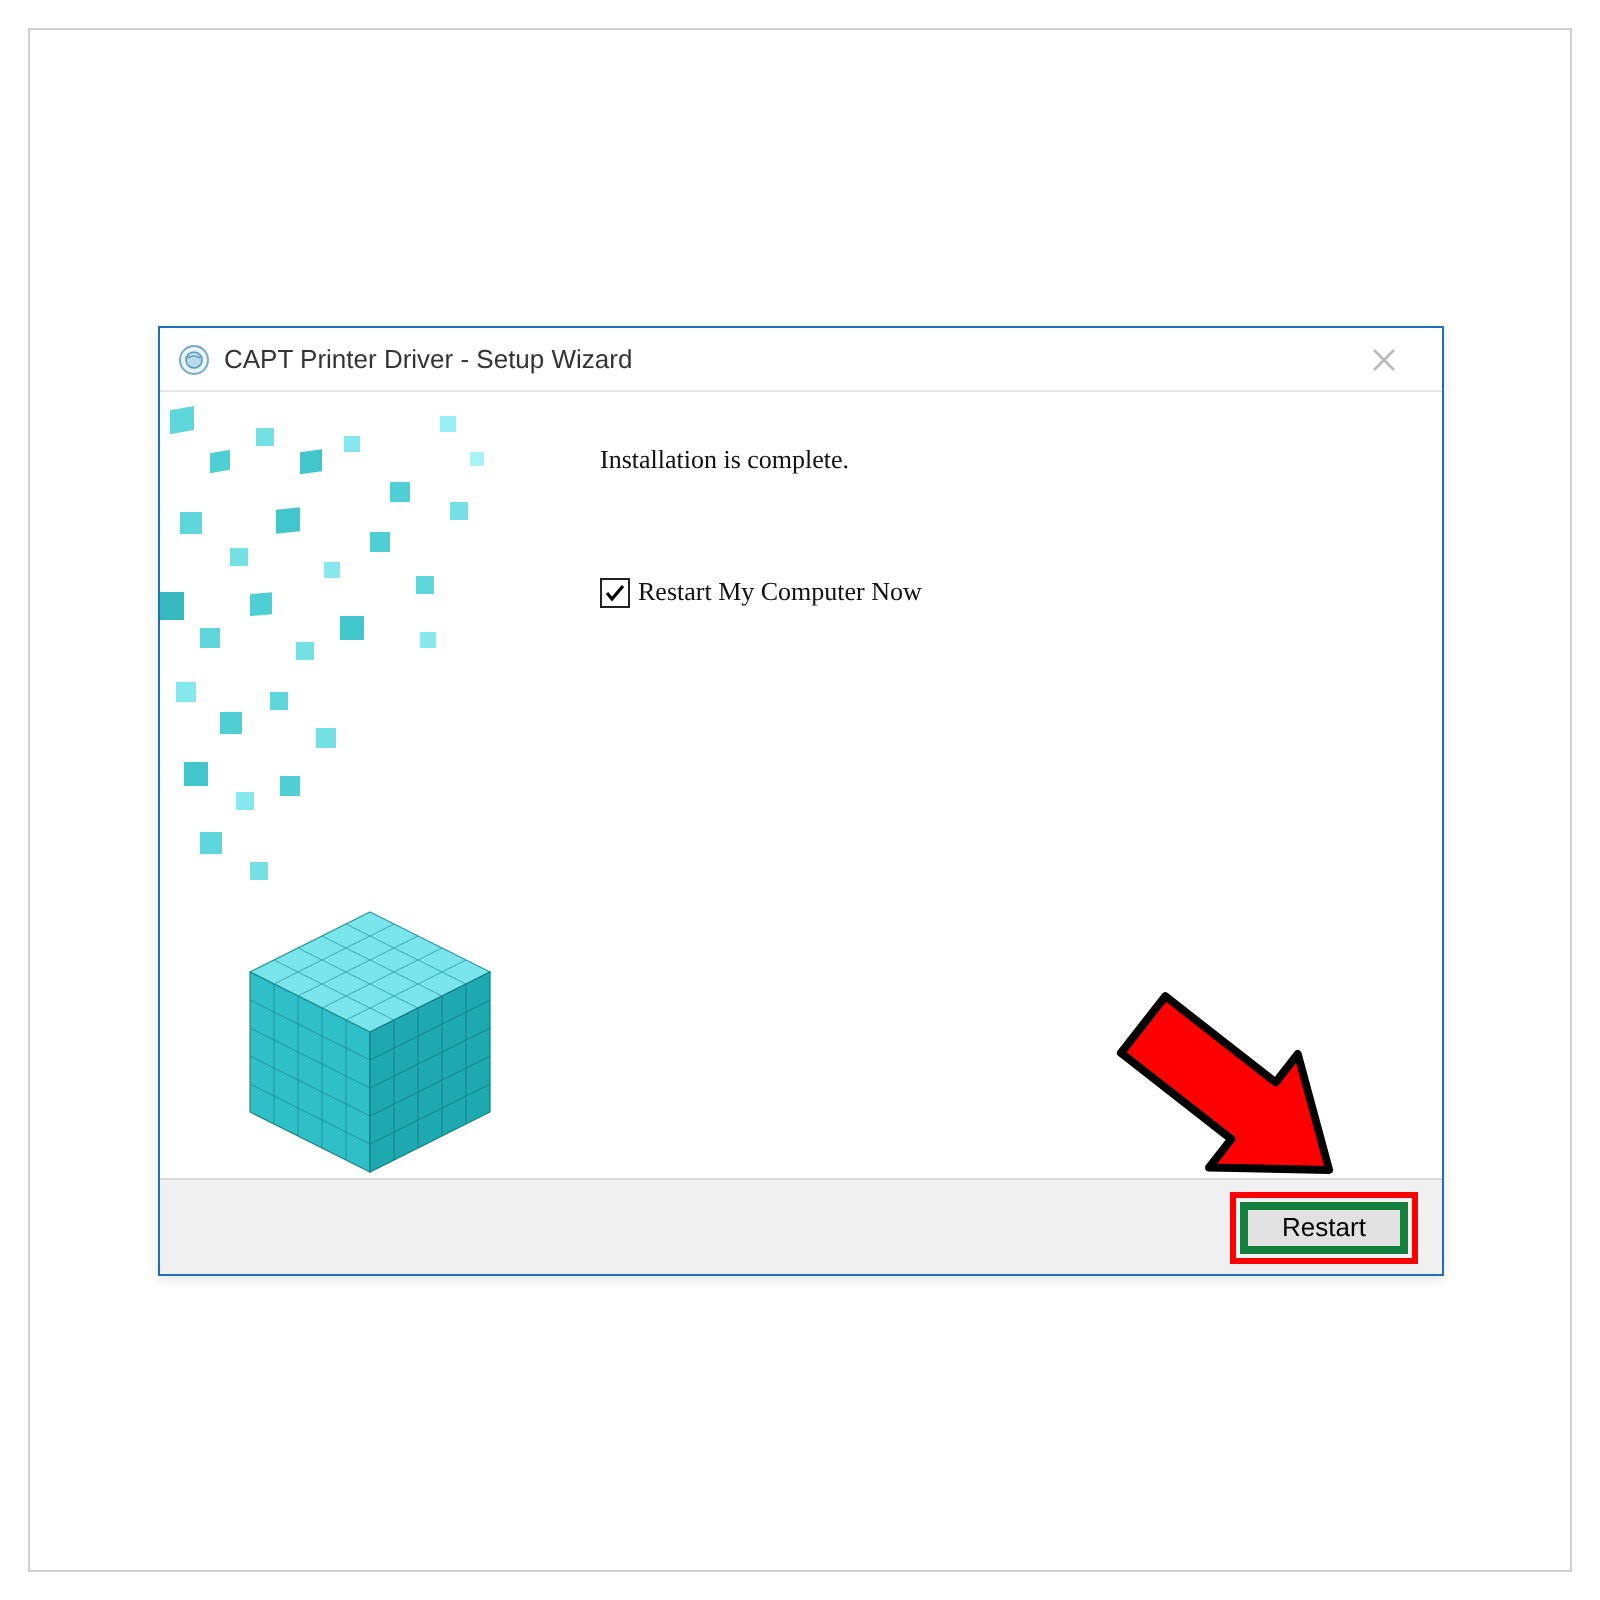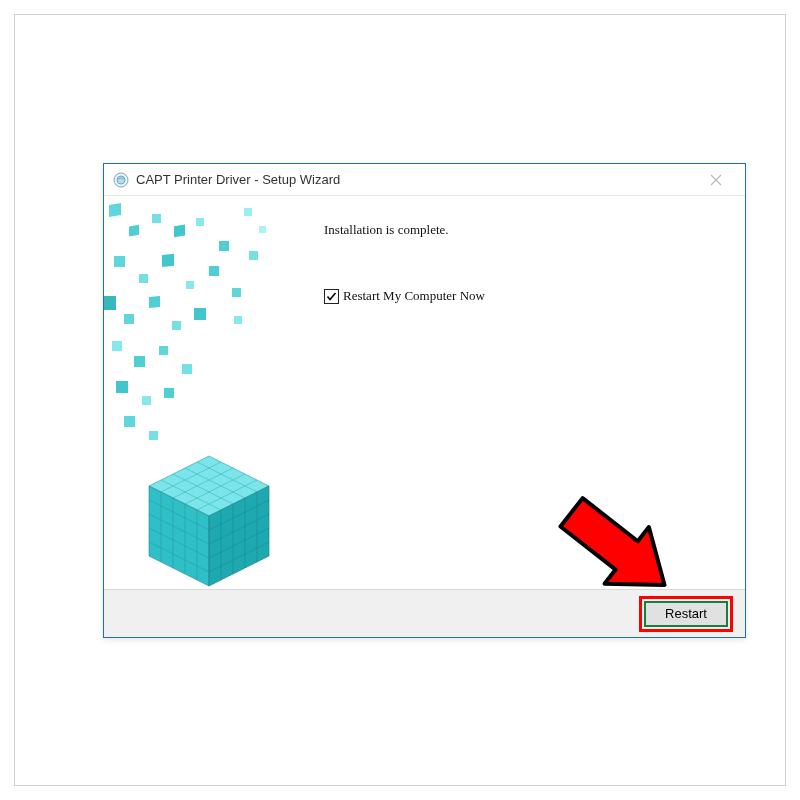--- a/index.html
+++ b/index.html
@@ -16,21 +16,20 @@
       width: 772px; height: 772px;
       border: 1px solid #d0d0d0;
     }
     .dialog {
       position: absolute;
       left: 79px; top: 163px;
       width: 643px; height: 475px;
       border: 1px solid #1e6fb8;
       background: white;
       box-shadow: 0 2px 6px rgba(0,0,0,0.1);
-      margin-left: 24px;
     }
     .titlebar {
       height: 32px;
       background: white;
       border-bottom: 1px solid #e8e8e8;
       display: flex;
       align-items: center;
       padding: 0 8px;
     }
     .titlebar .icon {
@@ -104,21 +103,21 @@
     }
     .restart-highlight {
       border: 3px solid #ff0000;
       padding: 2px;
       display: inline-block;
     }
     .btn {
       min-width: 84px;
       height: 26px;
       background: #e1e1e1;
-      border: 2px solid #15803d;
+      border: 4px solid #15803d;
       font-size: 13px;
       color: #000;
       cursor: pointer;
       padding: 0 12px;
     }
     .arrow {
       position: absolute;
       left: 522px; top: 470px;
       width: 170px; height: 140px;
       pointer-events: none;

